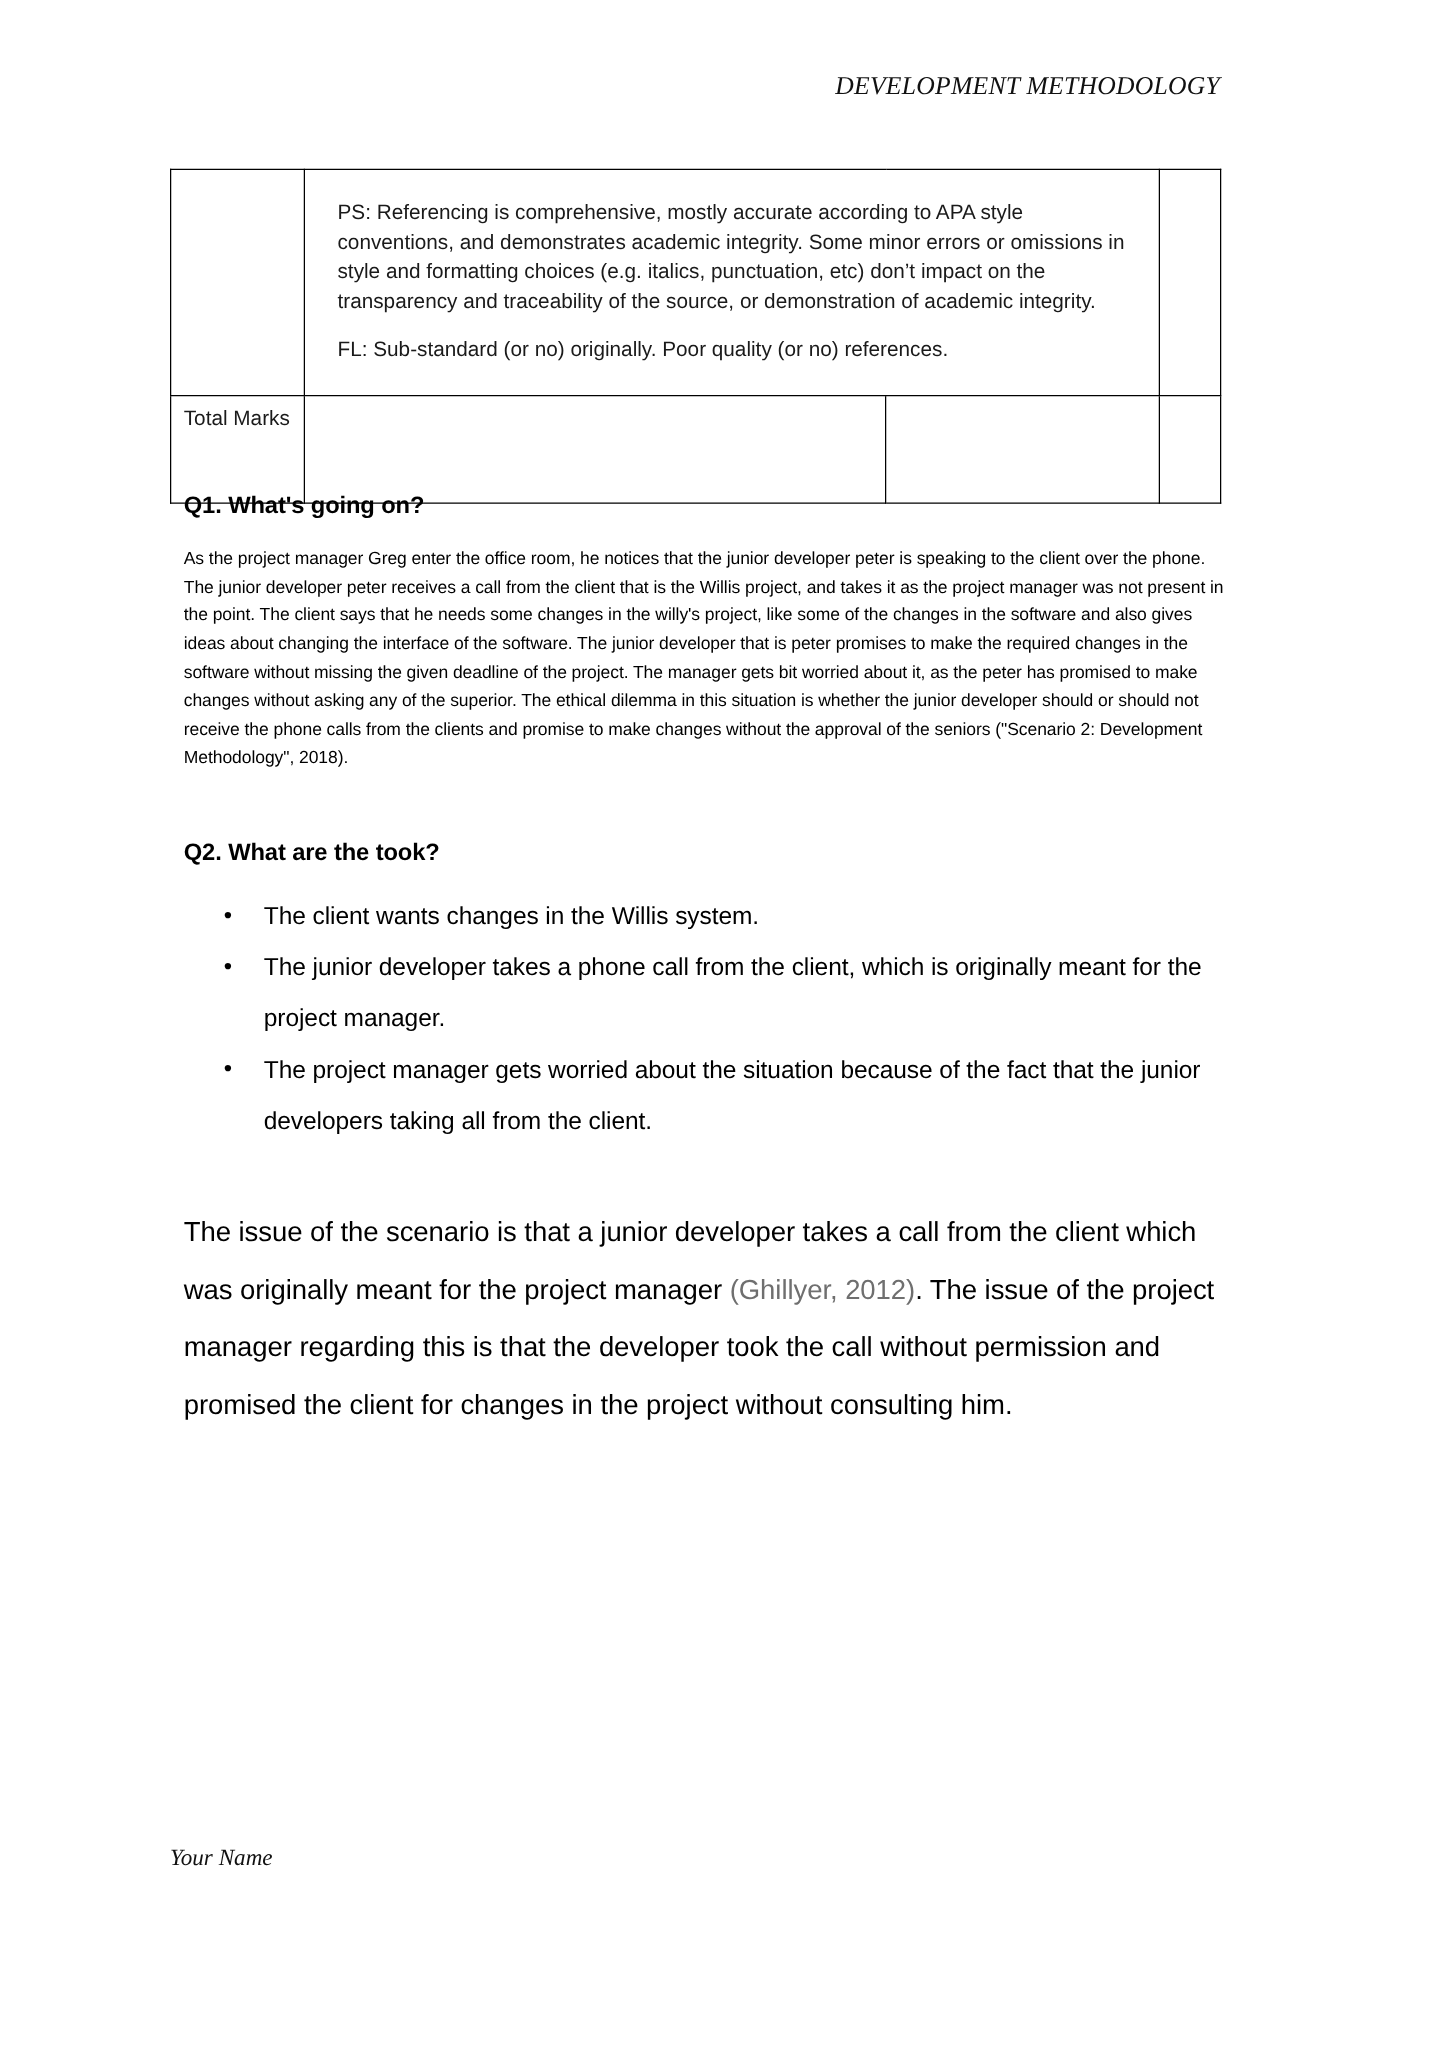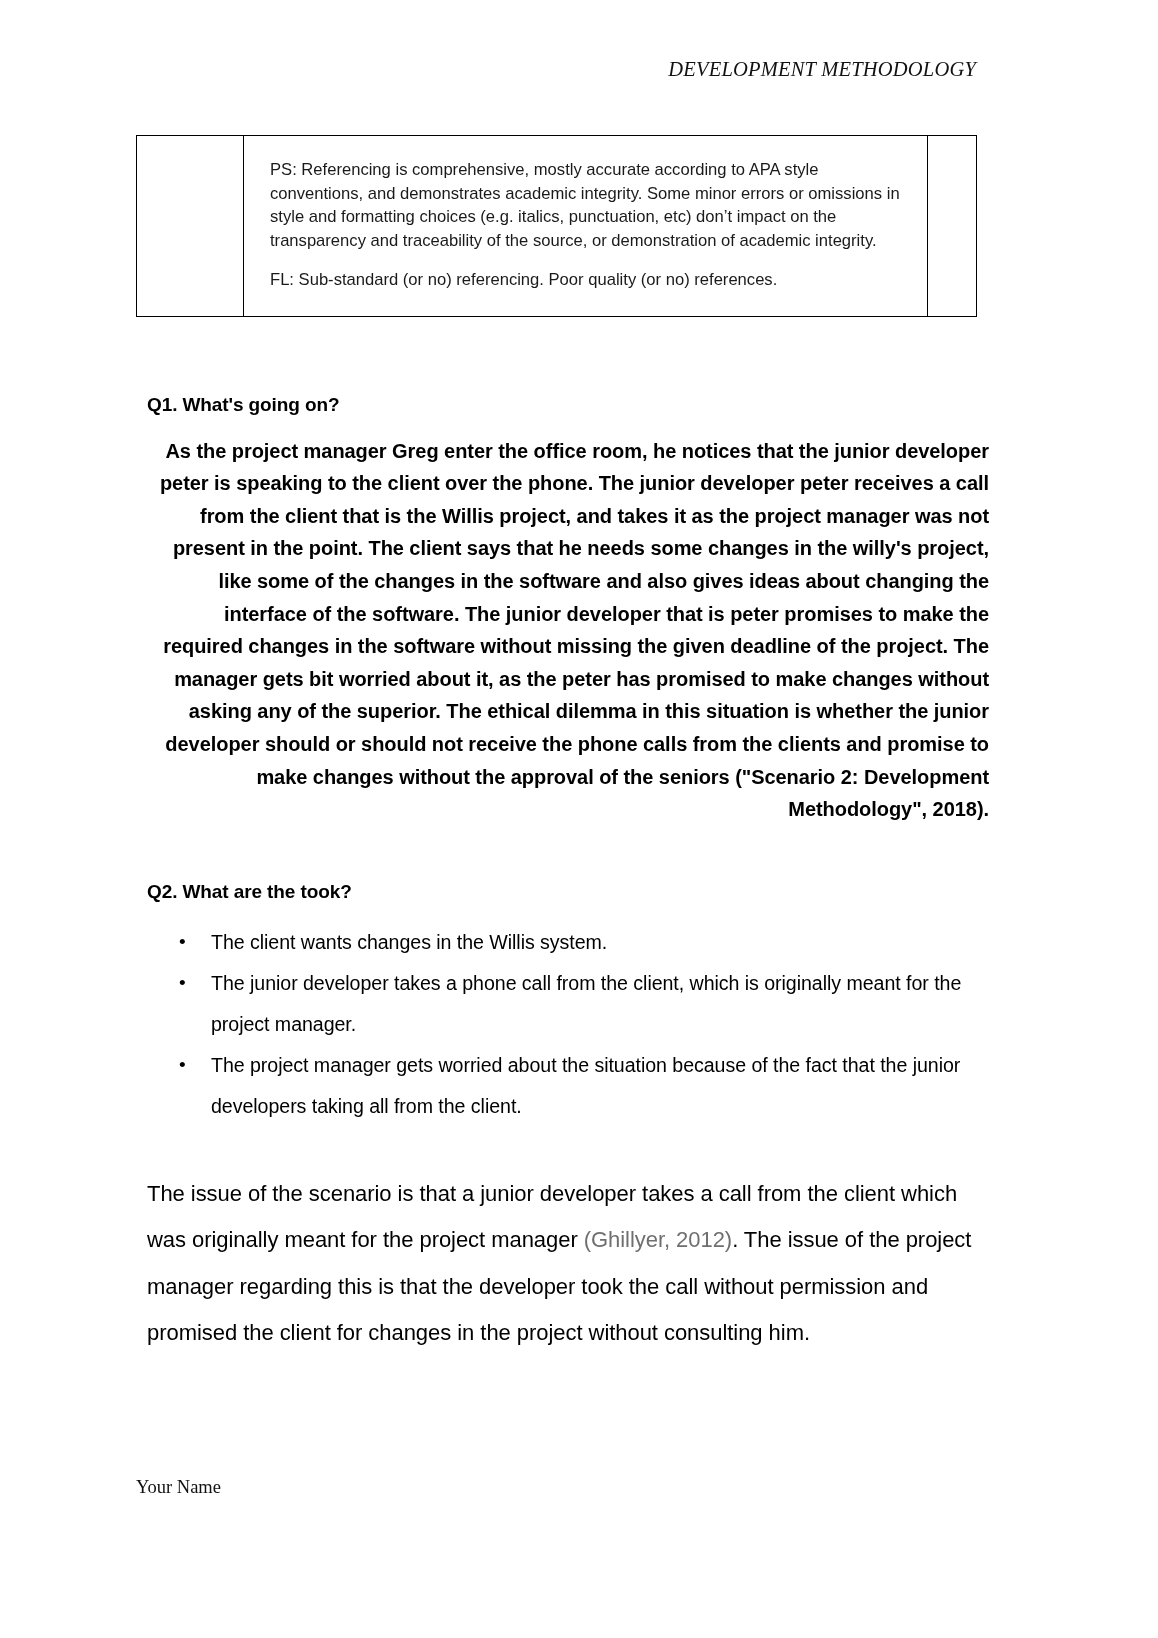--- a/index.html
+++ b/index.html
@@ -77,26 +77,25 @@
 
   h2.qheading {
     font-size: 19px;
     font-weight: bold;
     margin: 0 0 17px 0;
     line-height: 1.3;
     letter-spacing: -0.1px;
   }
 
   p.body-par {
-    font-size: 20px;
+    font-size: 14px;
     line-height: 1.63;
     margin: 0;
-    text-align: right;
+    text-align: left;
     letter-spacing: -0.05px;
-    font-weight: bold;
   }
 
   .cite-grey { color: #6f6f6f; }
 
   ul.facts {
     list-style: none;
     margin: 0;
     padding: 0;
   }
   ul.facts li {
@@ -125,20 +124,21 @@
     margin: 0;
     letter-spacing: -0.05px;
   }
 
   
   .doc-footer {
     position: absolute;
     left: 136px;
     bottom: 140px;
     font-family: "Liberation Serif", serif;
+    font-style: italic;
     font-size: 18.5px;
     color: #111;
   }
 </style>
 </head>
 <body>
 
 <div class="page">
 
   <div class="doc-header">DEVELOPMENT METHODOLOGY</div>
@@ -148,23 +148,29 @@
       <col class="col-crit">
         <col class="col-desc">
         <col class="col-mid">
         <col class="col-mark">
     </colgroup>
     <tbody>
       <tr>
         <td class="crit-cell"></td>
         <td class="desc-cell" colspan="2">
           <p>PS: Referencing is comprehensive, mostly accurate according to APA style conventions, and demonstrates academic integrity. Some minor errors or omissions in style and formatting choices (e.g. italics, punctuation, etc) don’t impact on the transparency and traceability of the source, or demonstration of academic integrity.</p>
-          <p>FL: Sub-standard (or no) referencing. Poor quality (or no) references.</p>
+          <p>FL: Sub-standard (or no) originally. Poor quality (or no) references.</p>
         </td>
         <td class="mark-cell"></td>
+      </tr>
+      <tr class="total-row">
+        <td class="total-label">Total Marks</td>
+        <td></td>
+        <td></td>
+        <td></td>
       </tr>
     </tbody>
   </table>
 
   <div class="content">
 
     <section>
       <h2 class="qheading">Q1. What's going on?</h2>
       <p class="body-par">As the project manager Greg enter the office room, he notices that the junior developer peter is speaking to the client over the phone. The junior developer peter receives a call from the client that is the Willis project, and takes it as the project manager was not present in the point. The client says that he needs some changes in the willy's project, like some of the changes in the software and also gives ideas about changing the interface of the software. The junior developer that is peter promises to make the required changes in the software without missing the given deadline of the project. The manager gets bit worried about it, as the peter has promised to make changes without asking any of the superior. The ethical dilemma in this situation is whether the junior developer should or should not receive the phone calls from the clients and promise to make changes without the approval of the seniors ("Scenario 2: Development Methodology", 2018).</p>
     </section>

